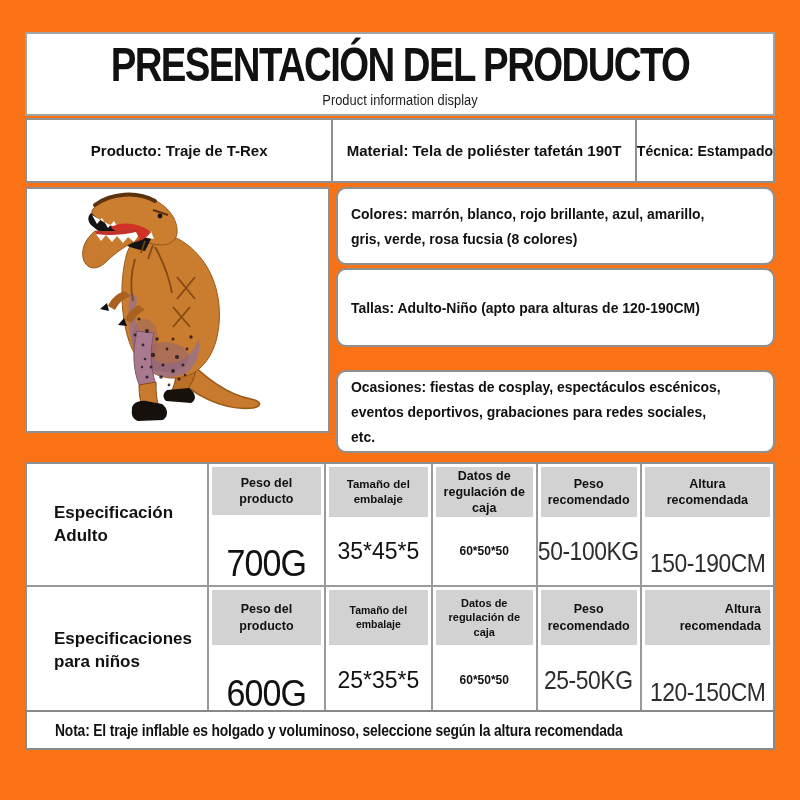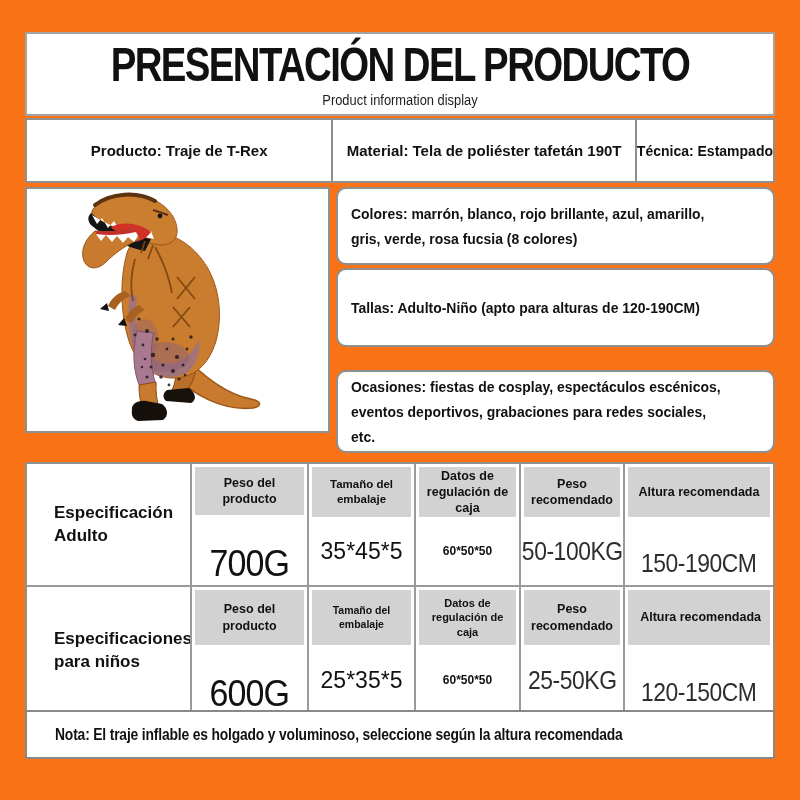--- a/index.html
+++ b/index.html
@@ -30,41 +30,41 @@
   .detail{left:336px;width:439px;display:flex;flex-direction:column;justify-content:center;padding:0 13px;border-radius:10px;}
   .d0{top:187px;height:78px;} .d1{top:268px;height:79px;} .d2{top:350px;height:83px;margin-top:20px;}
   .detail .tline{font-weight:700;font-size:15.5px;line-height:25px;white-space:nowrap;
     transform:scaleX(.90);transform-origin:left center;}
 
   
   .spec-table{left:25px;top:462px;width:750px;height:250px;display:flex;flex-direction:column;}
   .spec-block{display:flex;}
   .block-adult{height:121px;}
   .block-child{flex:1;border-top:2px solid var(--line);}
-  .spec-label{width:163px;flex:none;display:flex;align-items:center;padding-left:27px;box-sizing:border-box;}
+  .spec-label{width:180px;flex:none;display:flex;align-items:center;padding-left:27px;box-sizing:border-box;}
   .spec-label span{font-weight:700;font-size:17px;line-height:1.35;width:160px;}
   .spec-col{box-sizing:border-box;border-left:2px solid var(--line);display:flex;flex-direction:column;}
   .c1{width:117px;gap:28px;} .c2{width:107px;} .c3{width:105px;} .c4{width:104px;} .c5{flex:1;gap:25px;}
   .spec-header{background:var(--hdr);margin:3px 3px 0 3px;display:flex;align-items:center;justify-content:center;
     text-align:center;font-weight:700;font-size:12.5px;line-height:1.3;padding:2px 6px;box-sizing:border-box;}
   .block-adult .spec-header{height:50px;}
   .block-child .spec-header{height:55px;}
   .block-adult .c2 .spec-header{font-size:11.5px;padding:2px 10px;}
   .block-child .c2 .spec-header{font-size:10.5px;}
   .block-child .c3 .spec-header{font-size:11px;}
   .block-child .c5 .spec-header{justify-content:flex-end;text-align:right;padding-right:9px;}
   .spec-value{flex:1;display:flex;align-items:center;justify-content:center;white-space:nowrap;}
   .spec-value span{display:inline-block;}
   .v0 span{font-size:37px;letter-spacing:-1px;transform:scaleX(.92);}
   .v1 span{font-size:23px;}
   .v2 span{font-size:12px;font-weight:700;}
   .v3 span,.v4 span{font-size:26px;color:#2d2d2d;letter-spacing:-.5px;transform:scaleX(.88);}
 
   
-  .note-box{left:25px;top:710px;width:750px;height:49px;display:flex;align-items:center;padding-left:28px;border-color:#898989;}
+  .note-box{left:25px;top:710px;width:750px;height:40px;display:flex;align-items:center;padding-left:28px;border-color:#898989;}
   .note-text{font-weight:700;font-size:16.5px;white-space:nowrap;letter-spacing:-.2px;
     transform:scaleX(.84);transform-origin:left center;}
 </style>
 </head>
 <body>
 
 <div class="page">
 
   <section class="box title-box">
     <div class="title-line">PRESENTACIÓN DEL PRODUCTO</div>

